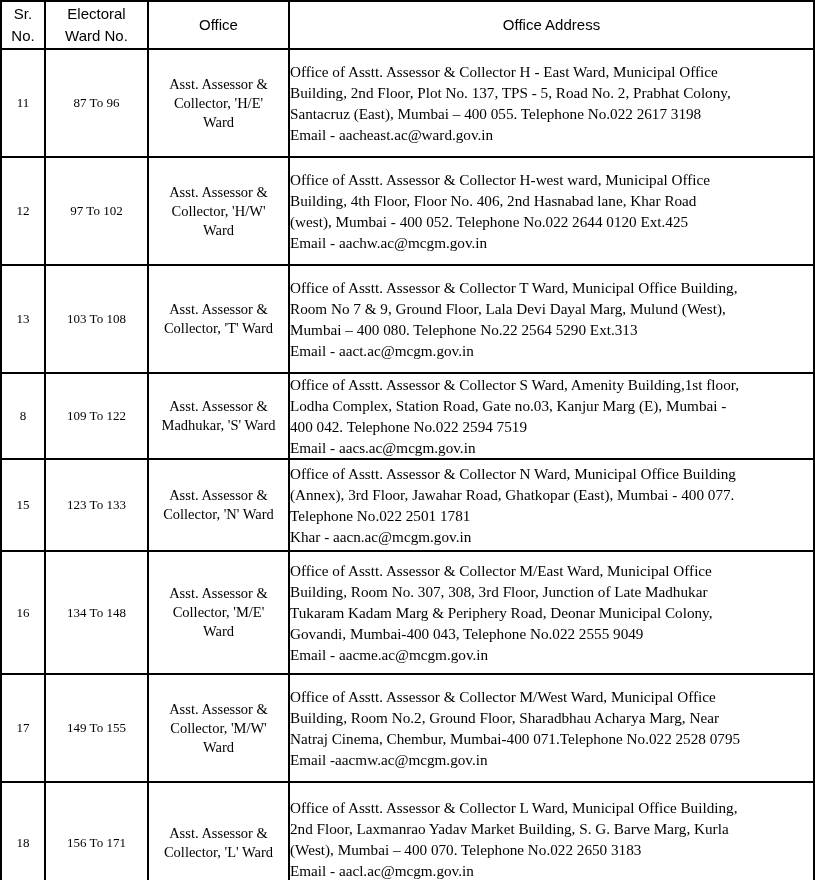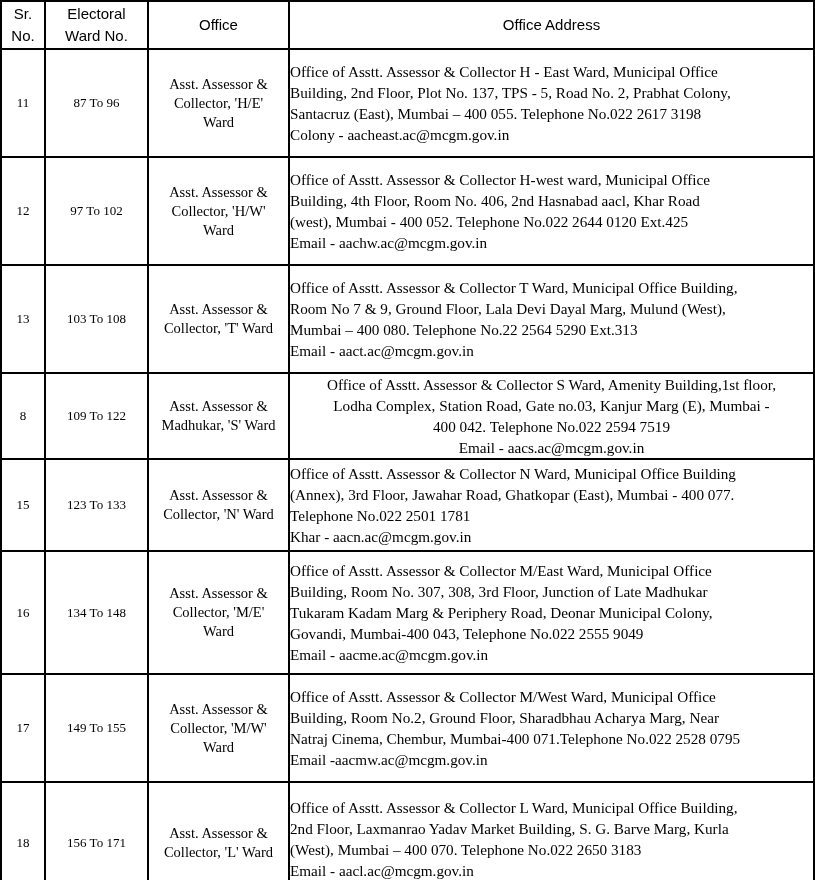--- a/index.html
+++ b/index.html
@@ -61,21 +61,21 @@
       font-size: 15.2px;
       padding: 2px 3px 0 3px;
       white-space: normal;
       border-radius: 21px;
     }
     .addr-line { display: block; white-space: nowrap; }
 
     tr.r11 td { height: 106px; }
     tr.r12 td { height: 106px; }
     tr.r13 td { height: 106px; margin-top: 12px; }
-    tr.r14 td { height: 84px; text-align: center; }
+    tr.r14 td { height: 84px; }
     tr.r15 td { height: 90px; }
     tr.r16 td { height: 121px; }
     tr.r17 td { height: 106px; }
     tr.r18 td { height: 106px; vertical-align: top; }
     tr.r18 td.sr, tr.r18 td.ward, tr.r18 td.office { vertical-align: middle; }
     tr.r18 td.addr { padding-top: 14px; }
   </style>
 </head>
 <body>
 
@@ -106,34 +106,34 @@
         <td class="ward">87 To 96</td>
         <td class="office">
           <span class="hdr-line">Asst. Assessor &amp;</span>
           <span class="hdr-line">Collector, 'H/E'</span>
           <span class="hdr-line">Ward</span>
         </td>
         <td class="addr">
           <span class="addr-line">Office of Asstt. Assessor &amp; Collector H - East Ward, Municipal Office</span>
           <span class="addr-line">Building, 2nd Floor, Plot No. 137, TPS - 5, Road No. 2, Prabhat Colony,</span>
           <span class="addr-line">Santacruz (East), Mumbai – 400 055. Telephone No.022 2617 3198</span>
-          <span class="addr-line">Colony - aacheast.ac@mcgm.gov.in</span>
+          <span class="addr-line">Email - aacheast.ac@ward.gov.in</span>
         </td>
       </tr>
       <tr class="r12">
         <td class="sr">12</td>
         <td class="ward">97 To 102</td>
         <td class="office">
           <span class="hdr-line">Asst. Assessor &amp;</span>
           <span class="hdr-line">Collector, 'H/W'</span>
           <span class="hdr-line">Ward</span>
         </td>
         <td class="addr">
           <span class="addr-line">Office of Asstt. Assessor &amp; Collector H-west ward, Municipal Office</span>
-          <span class="addr-line">Building, 4th  Floor, Room No. 406, 2nd Hasnabad aacl, Khar Road</span>
+          <span class="addr-line">Building, 4th  Floor, Floor No. 406, 2nd Hasnabad lane, Khar Road</span>
           <span class="addr-line">(west), Mumbai - 400 052. Telephone No.022 2644 0120 Ext.425</span>
           <span class="addr-line">Email - aachw.ac@mcgm.gov.in</span>
         </td>
       </tr>
       <tr class="r13">
         <td class="sr">13</td>
         <td class="ward">103 To 108</td>
         <td class="office">
           <span class="hdr-line">Asst. Assessor &amp;</span>
           <span class="hdr-line">Collector, 'T' Ward</span>

